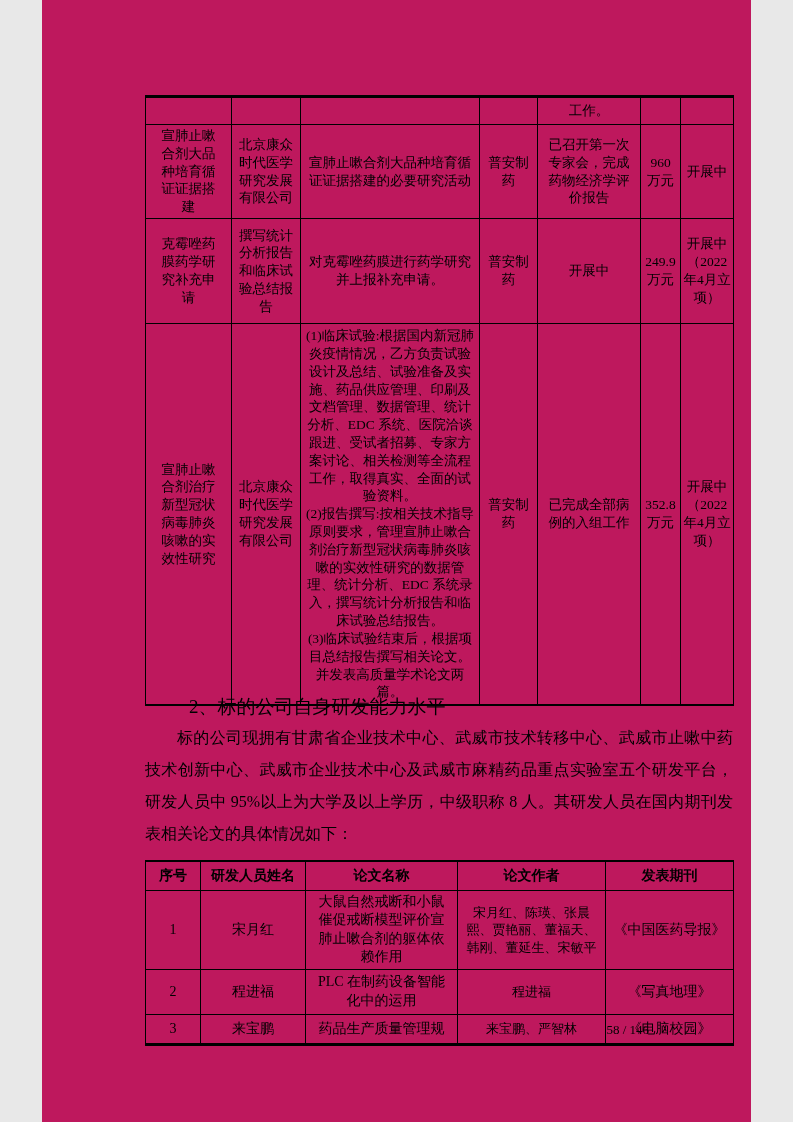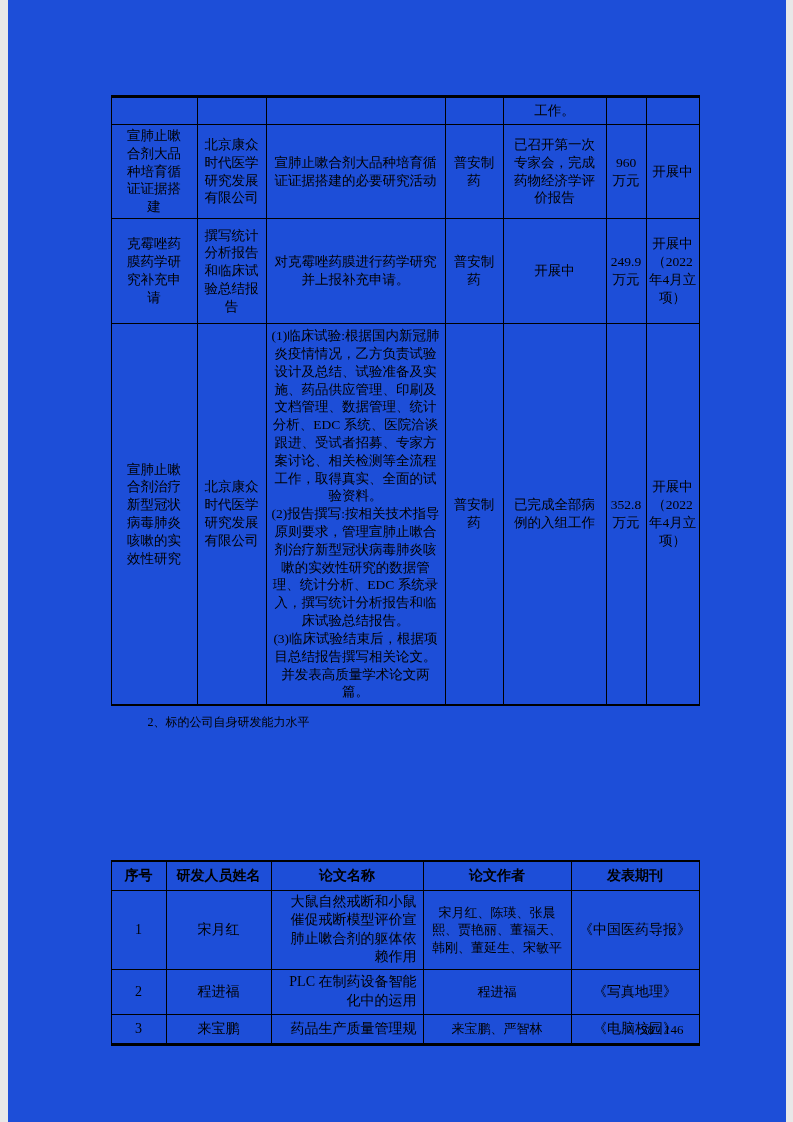--- a/index.html
+++ b/index.html
@@ -1,19 +1,19 @@
 <!DOCTYPE html>
 <html><head>
 <meta charset="utf-8">
 <style>
   html,body{margin:0;padding:0;background:#e8e8e8;}
   .page{
     position:relative;
-    width:778px;height:1122px;
-    background:#1d4ed8;
+    width:709px;height:1122px;
+    background:#be185d;
     font-family:"Liberation Serif","DejaVu Serif",serif;
     color:#000;
     overflow:hidden;
     margin:0 auto;
   }
   table{border-collapse:collapse;table-layout:fixed;width:588px;}
   td,th{border:1px solid #000;vertical-align:middle;text-align:center;
         font-size:13.5px;line-height:1.32;padding:2px 4px;
         overflow:hidden;font-weight:normal;}
   
@@ -23,32 +23,32 @@
   .t1 .c1{padding:2px 13px;}
   .t1 .c2{padding:2px 5px;}
   .t1 .c3{text-align:center;padding:3px 5px;white-space:pre-line;}
   .t1 .c6{padding:2px 1px;white-space:pre-line;}
   .t1 .c7{padding:2px 2px;word-break:break-all;}
   .t1 tr.r-partial td{height:20px;}
   .t1 tr.r1 td{height:84px;}
   .t1 tr.r2 td{height:98px;}
   .t1 tr.r3 td{height:362px;}
   
-  .heading{position:absolute;left:103px;top:694px;width:588px;
-           font-size:12px;text-indent:37px;white-space:nowrap;margin-top:20px;}
+  .heading{position:absolute;left:110px;top:694px;width:588px;
+           font-size:19px;text-indent:37px;white-space:nowrap;}
   .para{position:absolute;left:103px;top:722px;width:588px;
         font-size:16px;line-height:32px;text-indent:32px;text-align:justify;}
   
   .t2{position:absolute;left:103px;top:860px;border-radius:7px;}
   .t2 th{font-weight:bold;font-size:14px;height:24px;border-top:2px solid #000;}
   .t2 td{font-size:14px;}
   .t2 tr.p1 td{height:52px;}
   .t2 tr.p2 td{height:40px;}
   .t2 tr.p3 td{height:24px;border-bottom:3px solid #000;}
-  .t2 .p-title{text-align:right;padding:2px 6px;}
+  .t2 .p-title{text-align:center;padding:2px 6px;}
   .t2 .p-authors{text-align:center;padding:2px 6px;font-size:13px;}
   
   .pagenum{position:absolute;right:102px;top:1022px;
            font-size:13px;font-weight:normal;}
 </style>
 </head>
 <body>
 
 <div class="page">
 
@@ -101,20 +101,21 @@
       <td class="c4">普安制药</td>
       <td class="c5">已完成全部病例的入组工作</td>
       <td class="c6">352.8
 万元</td>
       <td class="c7">开展中（2022年4月立项）</td>
     </tr>
   </tbody>
     </table>
 
   <div class="heading">2、标的公司自身研发能力水平</div>
+  <div class="para">标的公司现拥有甘肃省企业技术中心、武威市技术转移中心、武威市止嗽中药技术创新中心、武威市企业技术中心及武威市麻精药品重点实验室五个研发平台，研发人员中 95%以上为大学及以上学历，中级职称 8 人。其研发人员在国内期刊发表相关论文的具体情况如下：</div>
 
   <table class="t2">
     <colgroup>
       <col style="width:55px">
         <col style="width:105px">
         <col style="width:152px">
       <col style="width:148px">
         <col style="width:128px">
     </colgroup>
     <tbody>

